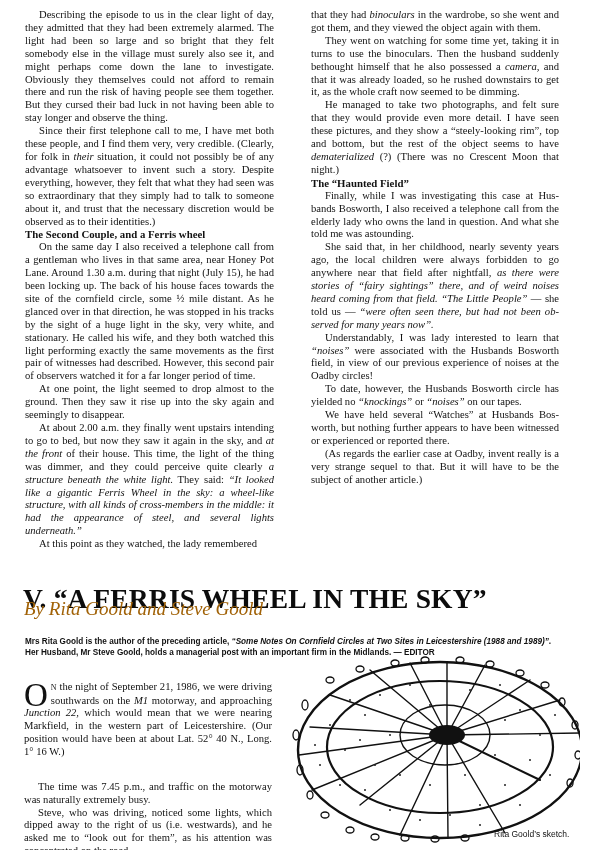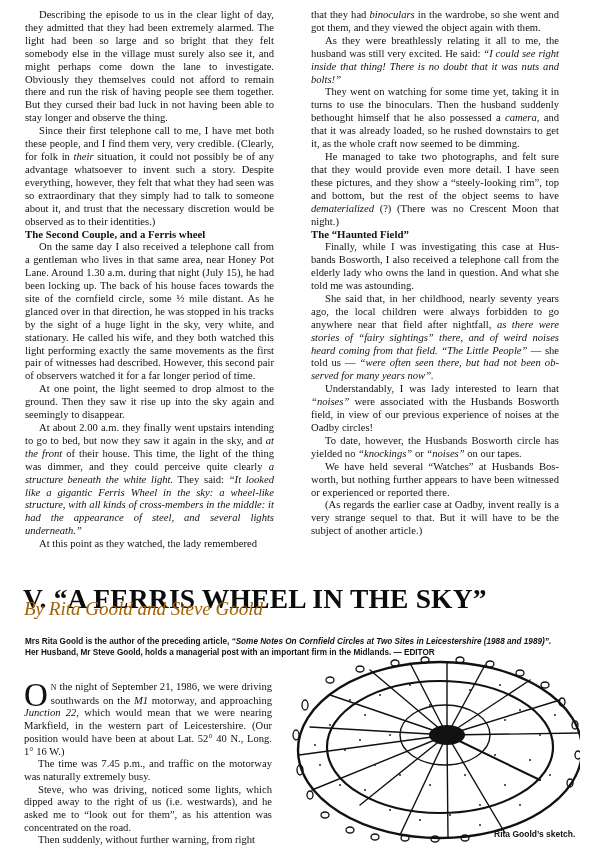--- a/index.html
+++ b/index.html
@@ -13,57 +13,56 @@
   em { font-style: italic; }
   .title { position: absolute; left: 23px; top: 567px; font-family: Liberation Serif, serif; font-weight: bold; font-size: 27.5px; letter-spacing: 0.2px; white-space: nowrap; color: #0c0c0c; margin-top: 16px; }
   .byline { position: absolute; left: 24px; top: 598px; font-family: "Liberation Serif", "DejaVu Serif", serif; font-style: italic; font-size: 19px; white-space: nowrap; color: #a16207; }
   .editor-note { position: absolute; left: 25px; top: 637px; width: 540px; font-family: "Liberation Sans", "DejaVu Sans", sans-serif; font-weight: bold; font-size: 8.2px; line-height: 10.6px; color: #111; }
   .story { position: absolute; left: 24px; top: 681px; width: 248px; font-size: 10.6px; line-height: 12.7px; text-align: justify; }
   .story p { margin: 0; text-indent: 14px; }
   .story p.first { text-indent: 0; }
   .dropcap { float: left; font-size: 33px; line-height: 24px; margin: 2px 3px 0 0; font-family: "Liberation Serif", "DejaVu Serif", serif; }
   .smallcaps { font-size: 8px; text-transform: uppercase; }
   .sketch { position: absolute; left: 290px; top: 655px; width: 290px; height: 190px; }
-  .caption { position: absolute; left: 494px; top: 829px; font-family: "Liberation Sans", "DejaVu Sans", sans-serif; font-weight: bold; font-size: 8.5px; white-space: nowrap; }
+  .caption { position: absolute; left: 494px; top: 829px; font-family: "Liberation Sans", "DejaVu Sans", sans-serif; font-weight: normal; font-size: 8.5px; white-space: nowrap; }
 </style>
 </head>
 <body>
 
 <div class="col col-left">
   <p>Describing the episode to us in the clear light of day, they admitted that they had been extremely alarmed. The light had been so large and so bright that they felt somebody else in the village must surely also see it, and might perhaps come down the lane to investigate. Obviously they themselves could not af­ford to remain there and run the risk of having people see them together. But they cursed their bad luck in not having been able to stay longer and observe the thing.</p>
   <p><span>Since their first telephone call to me, I have met both these people, and I find them very, very credible. (Clearly, for folk in </span><em>their</em><span> situation, it could not possi­bly be of any advantage whatsoever to invent such a story. Despite everything, however, they felt that what they had seen was so extraordinary that they simply had to talk to someone about it, and trust that the necessary discretion would be observed as to their identities.)</span></p>
   <p class="subhead">The Second Couple, and a Ferris wheel</p>
   <p>On the same day I also received a telephone call from a gentleman who lives in that same area, near Honey Pot Lane. Around 1.30 a.m. during that night (July 15), he had been locking up. The back of his house faces towards the site of the cornfield circle, some ½ mile distant. As he glanced over in that direc­tion, he was stopped in his tracks by the sight of a huge light in the sky, very white, and stationary. He called his wife, and they both watched this light per­forming exactly the same movements as the first pair of witnesses had described. However, this second pair of observers watched it for a far longer period of time.</p>
   <p>At one point, the light seemed to drop almost to the ground. Then they saw it rise up into the sky again and seemingly to disappear.</p>
   <p><span>At about 2.00 a.m. they finally went upstairs intend­ing to go to bed, but now they saw it again in the sky, and </span><em>at the front</em><span> of their house. This time, the light of the thing was dimmer, and they could perceive quite clearly </span><em>a structure beneath the white light.</em><span> They said: </span><em>“It looked like a gigantic Ferris Wheel in the sky: a wheel-like structure, with all kinds of cross-members in the middle: it had the appearance of steel, and several lights underneath.”</em></p>
   <p>At this point as they watched, the lady remembered</p>
 </div>
 
 <div class="col col-right">
   <p class="noindent"><span>that they had </span><em>binoculars</em><span> in the wardrobe, so she went and got them, and they viewed the object again with them.</span></p>
-  <p><span>As they were breathlessly relating it all to me, the husband was still very excited. He said: </span><em>“I could see right inside that thing! There is no doubt that it was nuts and bolts!”</em></p>
   <p><span>They went on watching for some time yet, taking it in turns to use the binoculars. Then the husband sud­denly bethought himself that he also possessed a </span><em>cam­era,</em><span> and that it was already loaded, so he rushed downstairs to get it, as the whole craft now seemed to be dimming.</span></p>
   <p><span>He managed to take two photographs, and felt sure that they would provide even more detail. I have seen these pictures, and they show a “steely-looking rim”, top and bottom, but the rest of the object seems to have </span><em>dematerialized</em><span> (?) (There was no Crescent Moon that night.)</span></p>
   <p class="subhead">The “Haunted Field”</p>
   <p>Finally, while I was investigating this case at Hus­bands Bosworth, I also received a telephone call from the elderly lady who owns the land in question. And what she told me was astounding.</p>
   <p><span>She said that, in her childhood, nearly seventy years ago, the local children were always forbidden to go anywhere near that field after nightfall, </span><em>as there were stories of “fairy sightings” there, and of weird noises heard coming from that field. “The Little People”</em><span> — she told us — </span><em>“were often seen there, but had not been ob­served for many years now”.</em></p>
   <p><span>Understandably, I was lady interested to learn that </span><em>“noises”</em><span> were associated with the Husbands Bosworth field, in view of our previous experience of noises at the Oadby circles!</span></p>
   <p><span>To date, however, the Husbands Bosworth circle has yielded no </span><em>“knockings”</em><span> or </span><em>“noises”</em><span> on our tapes.</span></p>
   <p>We have held several “Watches” at Husbands Bos­worth, but nothing further appears to have been wit­nessed or experienced or reported there.</p>
   <p>(As regards the earlier case at Oadby, invent really is a very strange sequel to that. But it will have to be the subject of another article.)</p>
 </div>
 
 <div class="title">V.  “A FERRIS WHEEL IN THE SKY”</div>
 <div class="byline">By Rita Goold and Steve Goold</div>
 
 <div class="editor-note"><span>Mrs Rita Goold is the author of the preceding article, </span><em>“Some Notes On Cornfield Circles at Two Sites in Leicestershire (1988 and 1989)”</em><span>. Her Husband, Mr Steve Goold, holds a managerial post with an important firm in the Midlands. — EDITOR</span></div>
 
 <div class="story">
   <p class="first"><span class="dropcap">O</span><span class="smallcaps">n</span><span> the night of September 21, 1986, we were driv­ing southwards on the </span><em>M1</em><span> motorway, and ap­proaching </span><em>Junction 22,</em><span> which would mean that we were nearing Markfield, in the western part of Leices­tershire. (Our position would have been at about Lat. 52° 40 N., Long. 1° 16 W.)</span></p>
-  <p style="margin-top:0">The time was 7.45 p.m., and traffic on the motorway was naturally extremely busy.</p>
+  <p style="margin-top:23px">The time was 7.45 p.m., and traffic on the motorway was naturally extremely busy.</p>
   <p>Steve, who was driving, noticed some lights, which dipped away to the right of us (i.e. westwards), and he asked me to “look out for them”, as his attention was concentrated on the road.</p>
   <p>Then suddenly, without further warning, from right</p>
 </div>
 
 <svg class="sketch" viewBox="0 0 290 190" xmlns="http://www.w3.org/2000/svg">
   <g fill="none" stroke="#111" stroke-linecap="round">
 
     <ellipse cx="150" cy="95" rx="142" ry="88" stroke-width="2.4"></ellipse>
 
     <ellipse cx="150" cy="92" rx="113" ry="66" stroke-width="2.2"></ellipse>

